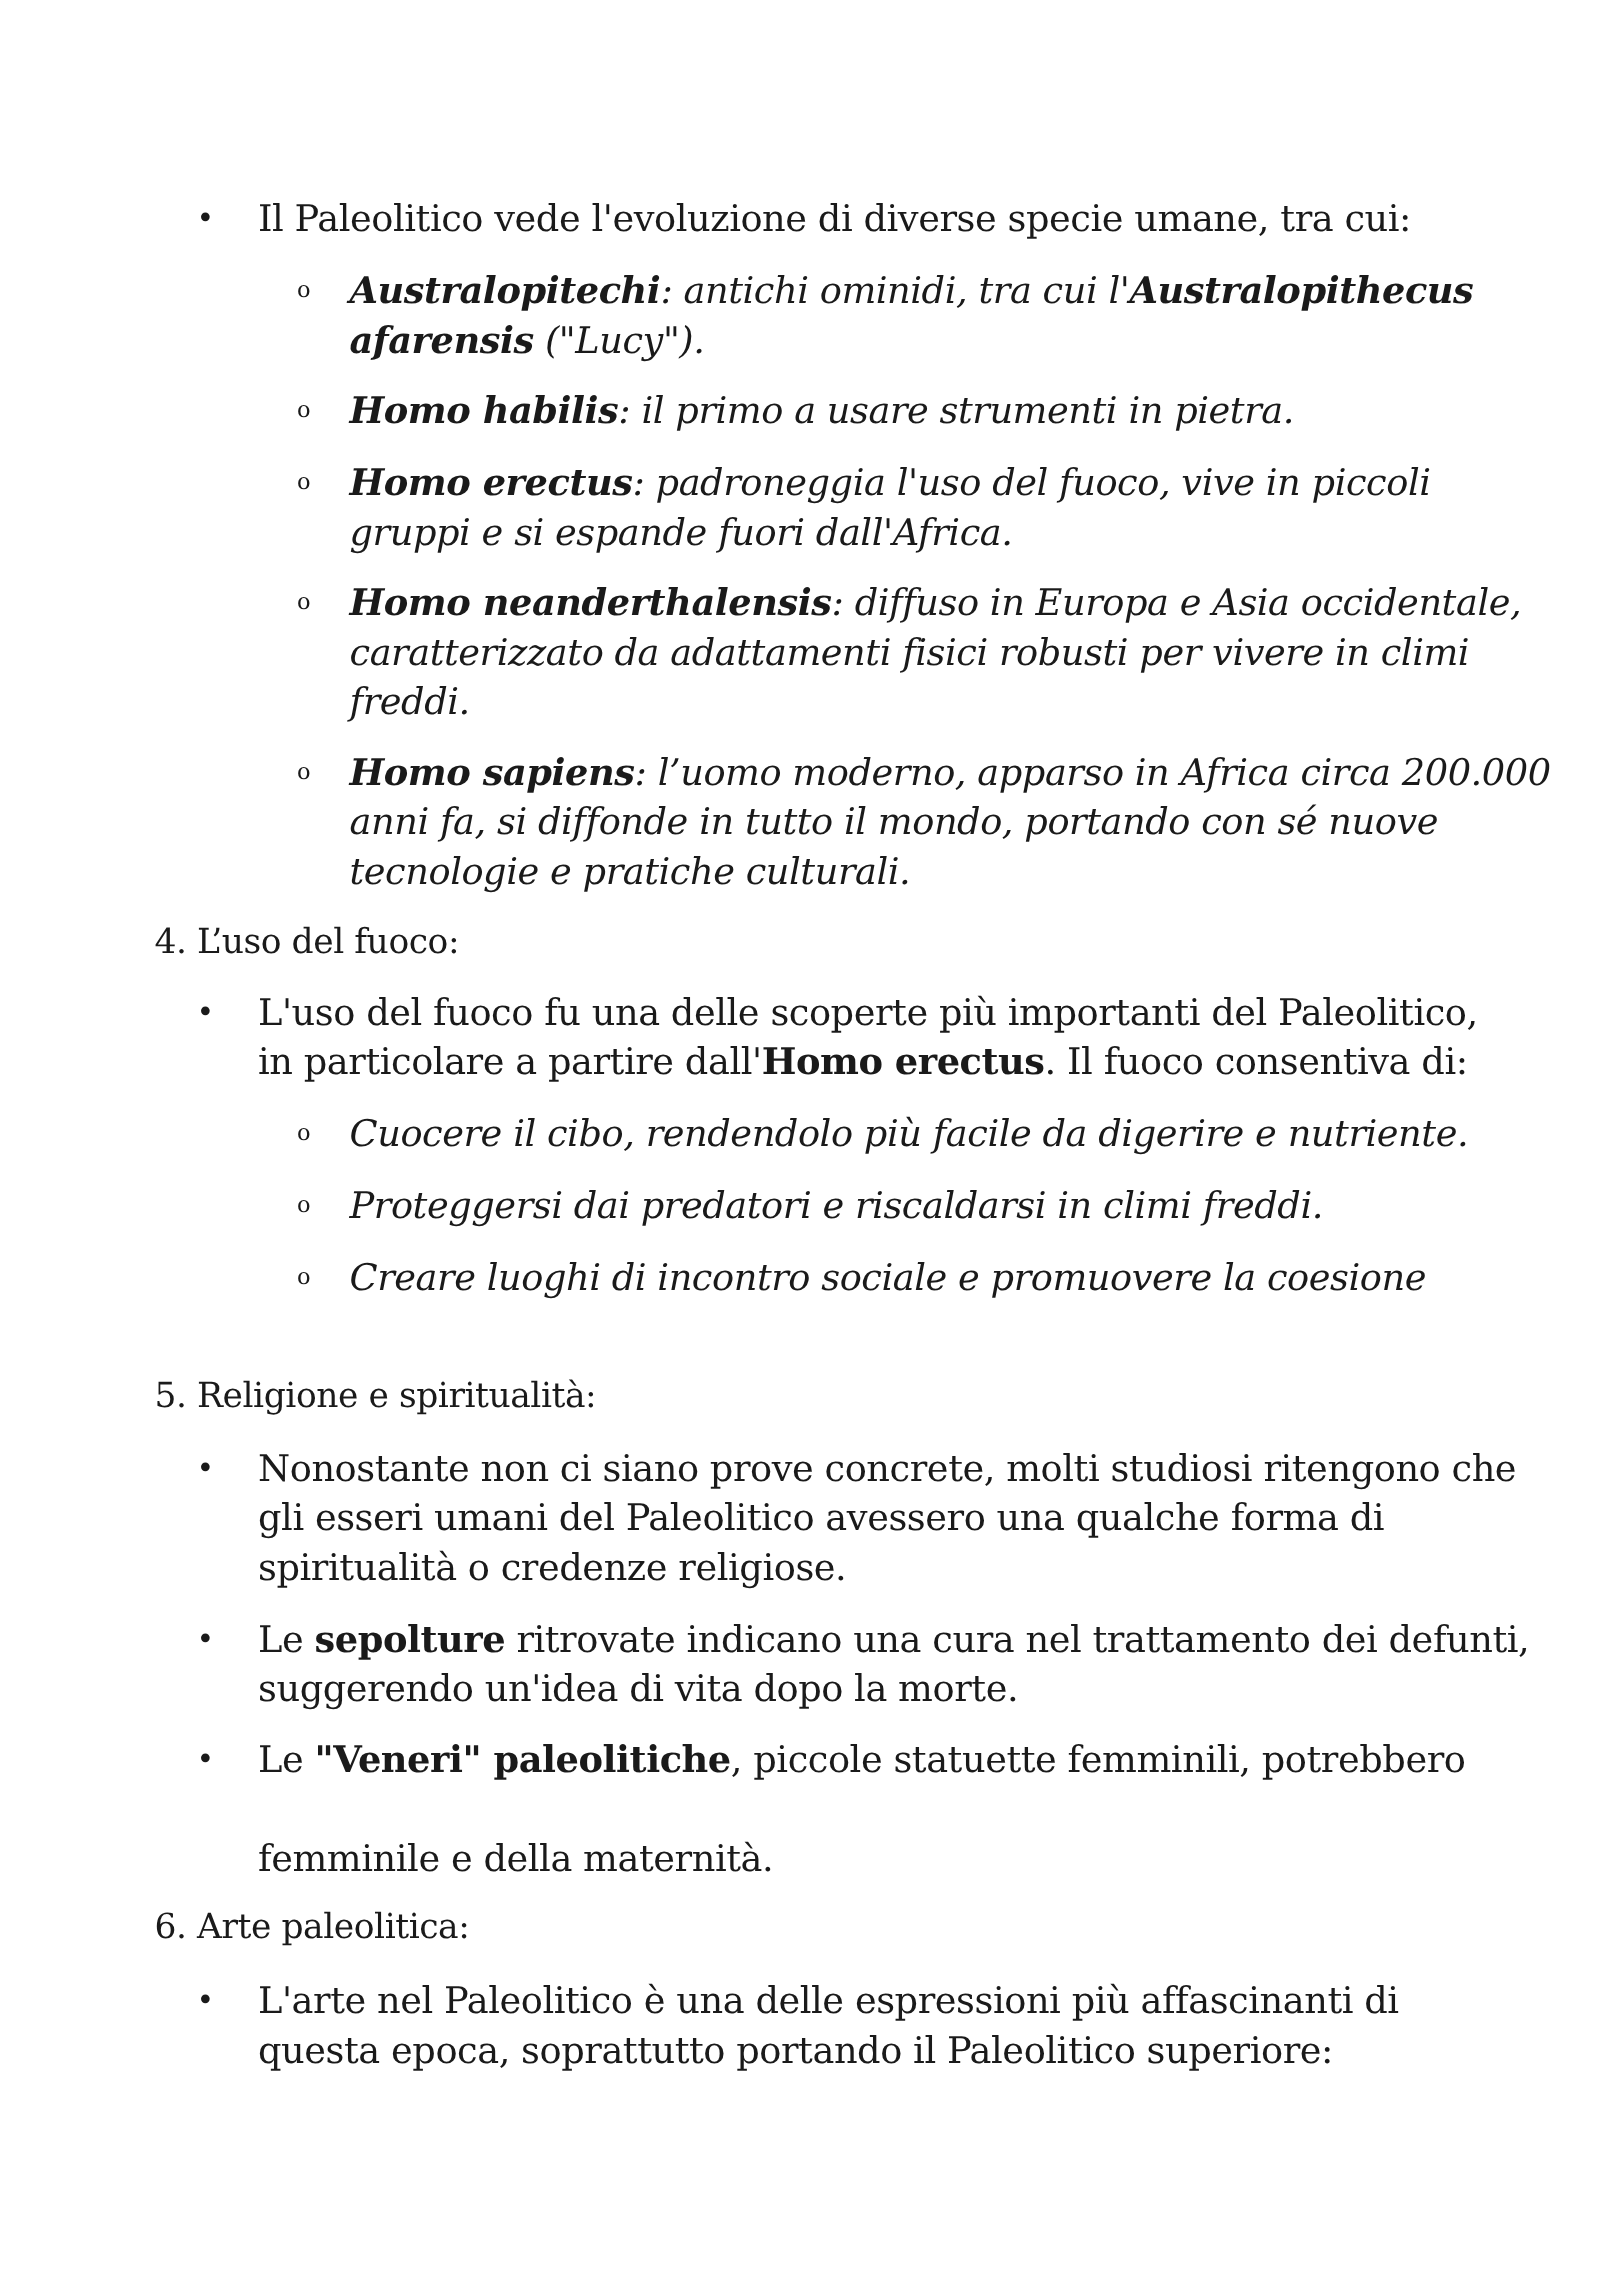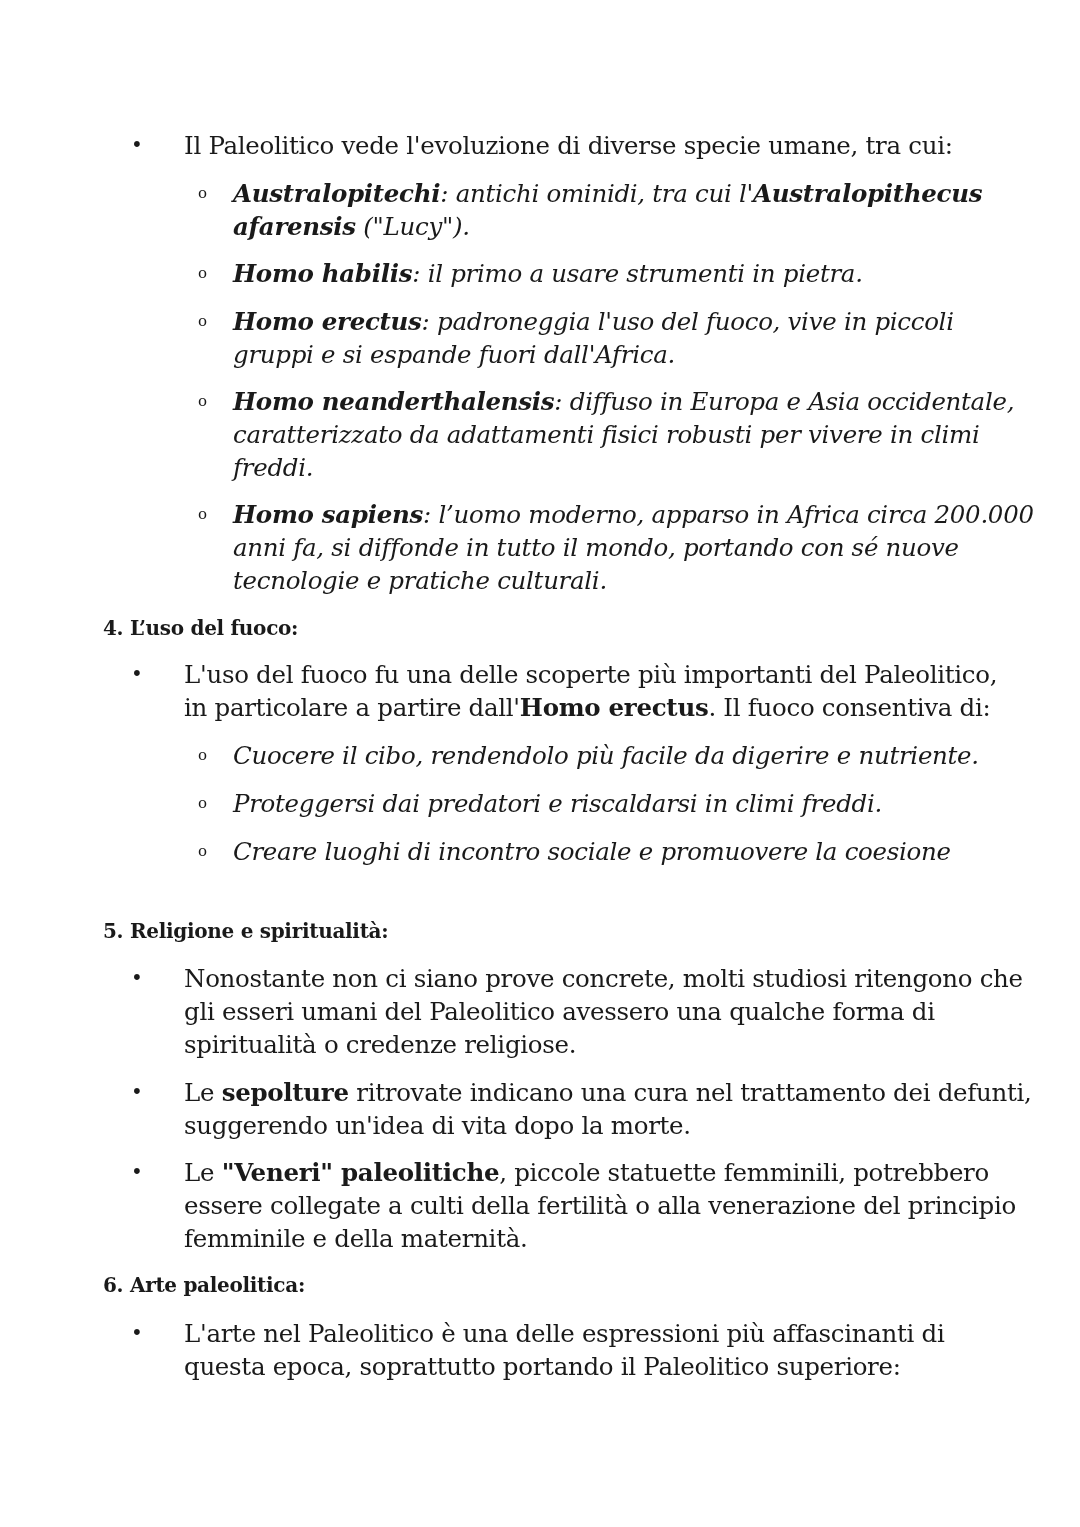--- a/index.html
+++ b/index.html
@@ -1,23 +1,23 @@
 <!DOCTYPE html>
 <html><head>
 <meta charset="utf-8">
 <style>
   html, body { margin: 0; padding: 0; background: #ffffff; }
   body { width: 1080px; height: 1527px; position: relative; overflow: hidden;
          font-family: "DejaVu Serif", "Liberation Serif", serif; color: #1a1a1a; }
   .page { position: absolute; left: 0; top: 0; width: 1080px; height: 1527px; }
   .line { position: absolute; font-size: 24.5px; line-height: 33px; white-space: nowrap; letter-spacing: -0.3px; }
-  .heading { position: absolute; left: 103px; font-size: 20px; line-height: 33px; font-weight: bold; white-space: nowrap; letter-spacing: -0.3px; }
+  .heading { position: absolute; left: 103px; font-size: 23px; line-height: 33px; font-weight: normal; white-space: nowrap; letter-spacing: -0.3px; }
   .bullet { position: absolute; left: 131px; font-size: 20px; line-height: 33px; }
   .sub-bullet { position: absolute; left: 198px; font-size: 15px; line-height: 33px; }
-  .l1 { left: 184px; text-align: center; }
+  .l1 { left: 172px; text-align: center; }
   .l2 { left: 233px; font-style: italic; }
   b { font-weight: bold; }
 </style>
 </head>
 <body>
 
 <div class="page">
 
   <span class="bullet" style="top:129px">•</span>
   <div class="line l1" style="top:129px">Il Paleolitico vede l'evoluzione di diverse specie umane, tra cui:</div>
@@ -64,21 +64,20 @@
   <div class="line l1" style="top:962px">Nonostante non ci siano prove concrete, molti studiosi ritengono che</div>
   <div class="line l1" style="top:995px">gli esseri umani del Paleolitico avessero una qualche forma di</div>
   <div class="line l1" style="top:1028px">spiritualità o credenze religiose.</div>
 
   <span class="bullet" style="top:1076px">•</span>
   <div class="line l1" style="top:1076px"><span>Le </span><b>sepolture</b><span> ritrovate indicano una cura nel trattamento dei defunti,</span></div>
   <div class="line l1" style="top:1109px">suggerendo un'idea di vita dopo la morte.</div>
 
   <span class="bullet" style="top:1156px">•</span>
   <div class="line l1" style="top:1156px"><span>Le </span><b>"Veneri" paleolitiche</b><span>, piccole statuette femminili, potrebbero</span></div>
-  <div class="line l1" style="top:1189px">essere collegate a culti della fertilità o alla venerazione del principio</div>
   <div class="line l1" style="top:1222px">femminile e della maternità.</div>
 
   <div class="heading" style="top:1269px">6. Arte paleolitica:</div>
 
   <span class="bullet" style="top:1317px">•</span>
   <div class="line l1" style="top:1317px">L'arte nel Paleolitico è una delle espressioni più affascinanti di</div>
   <div class="line l1" style="top:1350px">questa epoca, soprattutto portando il Paleolitico superiore:</div>
 
 </div>
 

